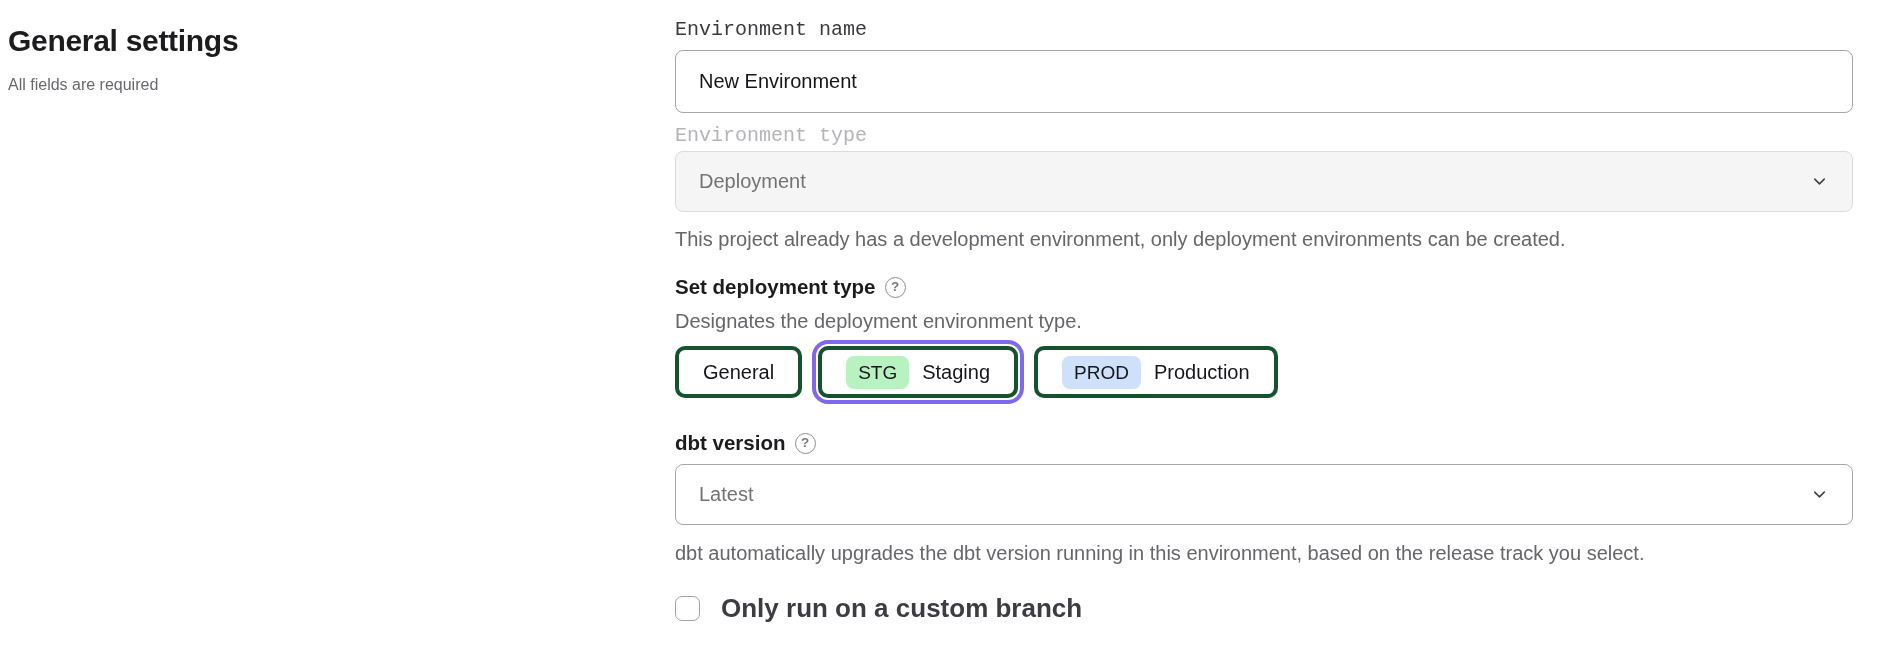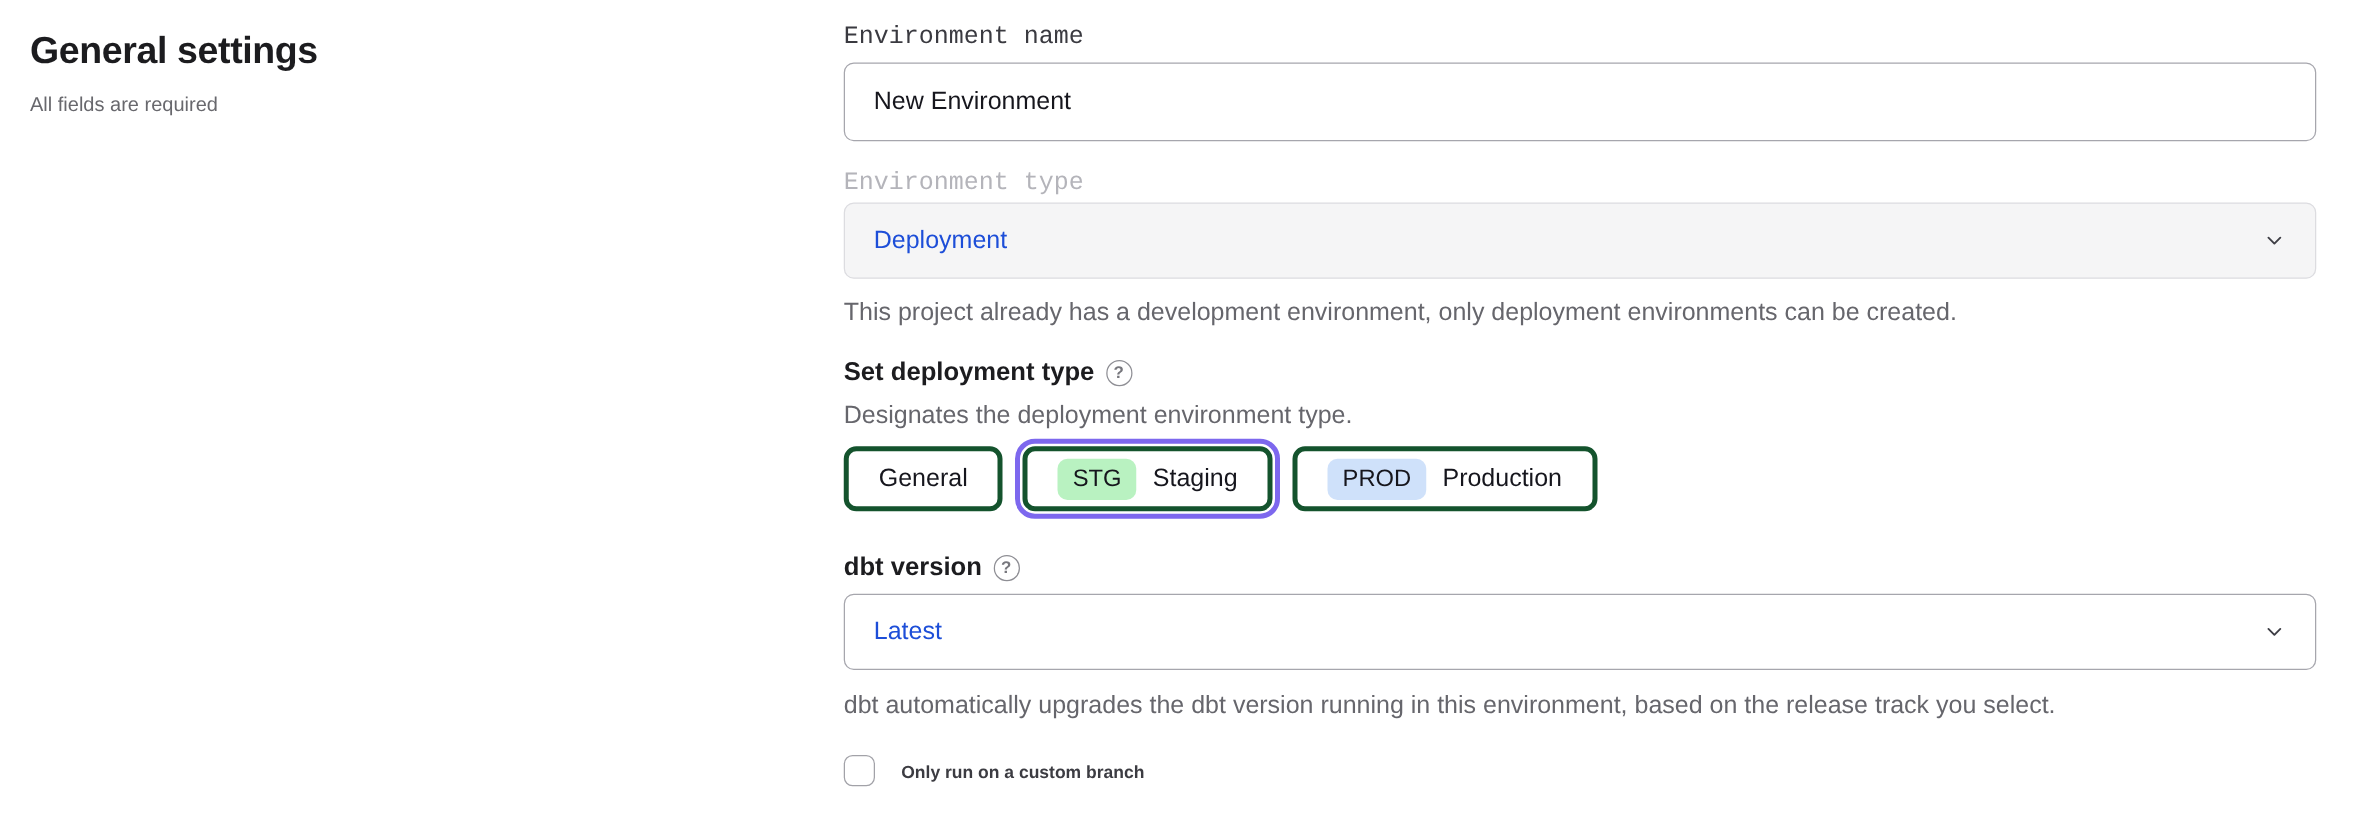--- a/index.html
+++ b/index.html
@@ -6,21 +6,21 @@
   html,body { width:1888px; height:660px; }
   body {
     position:relative;
     background:#ffffff;
     font-family:"Liberation Sans", sans-serif;
     color:#16161d;
     overflow:hidden;
   }
 
   
-  .left-col { position:absolute; left:24px; top:24px; width:560px; }
+  .left-col { position:absolute; left:8px; top:24px; width:560px; }
   .page-title { font-size:30px; font-weight:700; color:#1c1c1f; letter-spacing:-0.3px; line-height:34px; }
   .page-subtitle { margin-top:15px; font-size:16px; color:#68686d; line-height:24px; }
 
   
   .form-col { position:absolute; left:675px; top:18px; width:1178px; }
 
   .field-label { font-size:20px; font-weight:500; color:#3a3a40; line-height:24px; display:block;font-family:Liberation Mono, monospace; }
   .field-label.disabled { color:#b4b4ba; }
 
   .text-input {
@@ -30,21 +30,21 @@
     font-family:inherit; background:#ffffff; outline:none; display:block;
   }
 
   .select-box {
     margin-top:3px; width:100%; height:61px;
     border:1px solid #a6a6ad; border-radius:8px; background:#ffffff;
     display:flex; align-items:center; justify-content:space-between;
     padding:0 23px; cursor:pointer;
   }
   .select-box.disabled { background:#f5f5f6; border-color:#dcdce0; cursor:default; }
-  .select-value { font-size:20px; font-weight:500; color:#1d4ed8; }
+  .select-value { font-size:20px; font-weight:500; color:#737373; }
   .chevron { width:19px; height:19px; flex:0 0 auto; }
 
   .helper { font-size:20px; color:#66666c; line-height:24px; }
   .helper.mt1 { margin-top:15px; }
 
   .section-label {
     margin-top:23px; font-size:20.5px; font-weight:700; color:#1c1c1f;
     line-height:26px; display:flex; align-items:center; gap:9px;
   }
   .section-label.mt2 { margin-top:32px; }
@@ -67,36 +67,36 @@
   .badge.prod { background:#cfe1fa; }
 
   .version-select { margin-top:8px;gap:10px; }
 
   .checkbox-row { margin-top:28px; display:flex; align-items:center; gap:21px; }
   .checkbox {
     appearance:none; -webkit-appearance:none;
     width:25px; height:25px; border:1px solid #a2a2a8; border-radius:7px;
     background:#ffffff; cursor:pointer; flex:0 0 auto;
   }
-  .checkbox-label { font-size:14px; font-weight:600; color:#3c3c42; cursor:pointer; }
+  .checkbox-label { font-size:26px; font-weight:600; color:#3c3c42; cursor:pointer; }
 </style>
 </head>
 <body>
 
 <div class="left-col">
   <h1 class="page-title">General settings</h1>
   <p class="page-subtitle">All fields are required</p>
 </div>
 
 <div class="form-col">
 
   <label class="field-label">Environment name</label>
   <input class="text-input" type="text" value="New Environment" style="">
 
-  <label class="field-label disabled" style="margin-top:22px;">Environment type</label>
+  <label class="field-label disabled" style="margin-top:11px;">Environment type</label>
   <div class="select-box disabled">
     <span class="select-value">Deployment</span>
     <svg class="chevron" viewBox="0 0 20 20" fill="none">
       <path d="M5 7.5 L10 12.5 L15 7.5" stroke="#3f3f46" stroke-width="1.6" stroke-linecap="round" stroke-linejoin="round"></path>
     </svg>
   </div>
   <p class="helper mt1">This project already has a development environment, only deployment environments can be created.</p>
 
   <div class="section-label">
     <span>Set deployment type</span>

